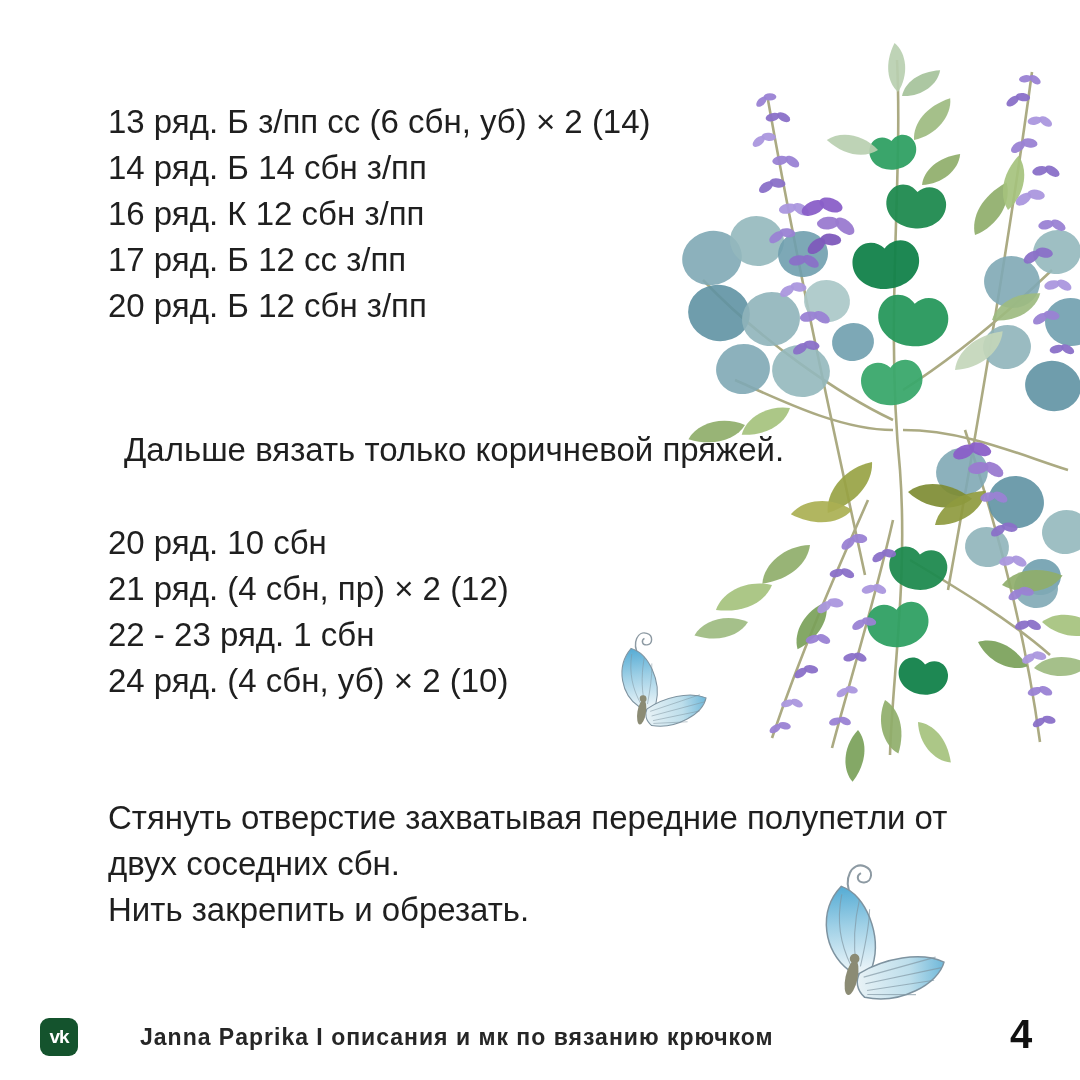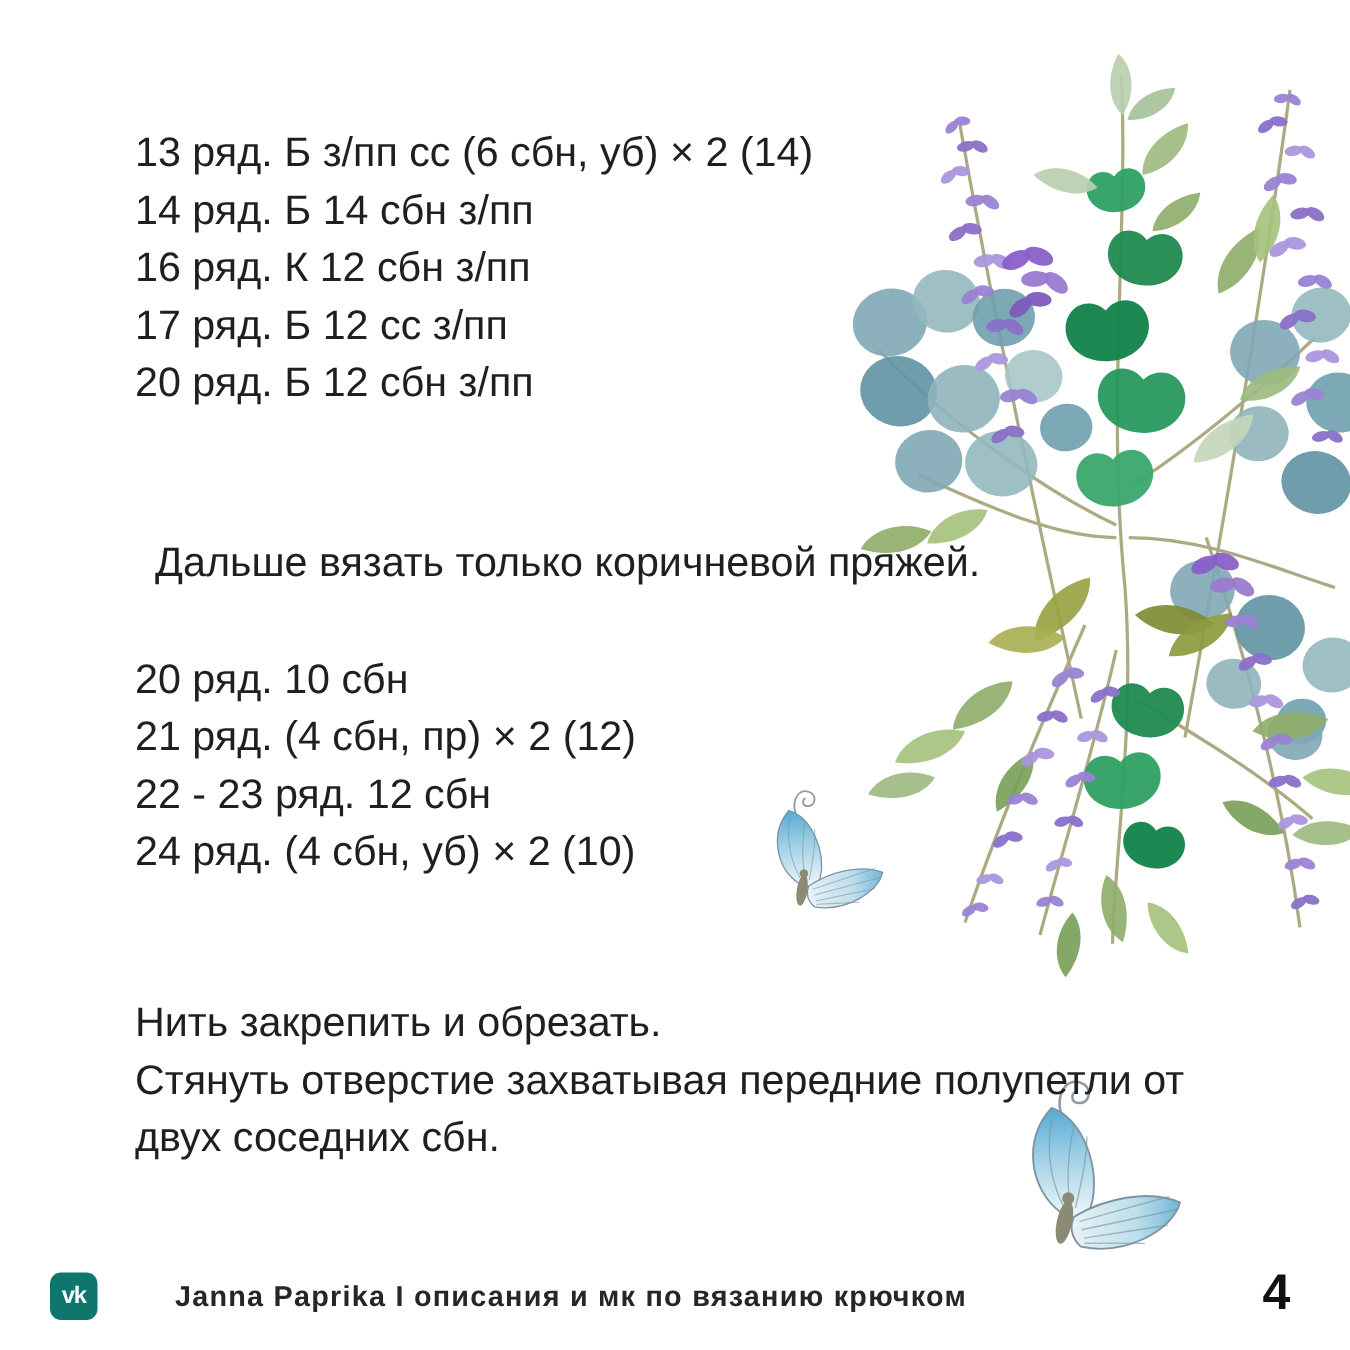--- a/index.html
+++ b/index.html
@@ -210,24 +210,24 @@
   <div>16 ряд. К 12 сбн з/пп</div>
   <div>17 ряд. Б 12 сс з/пп</div>
   <div>20 ряд. Б 12 сбн з/пп</div>
 </div>
 
 <div class="textcol note">Дальше вязать только коричневой пряжей.</div>
 
 <div class="textcol rows rows-2">
   <div>20 ряд. 10 сбн</div>
   <div>21 ряд. (4 сбн, пр) × 2 (12)</div>
-  <div>22 - 23 ряд. 12 сбн</div>
+  <div>22 - 23 ряд. 1 сбн</div>
   <div>24 ряд. (4 сбн, уб) × 2 (10)</div>
 </div>
 
 <div class="textcol finishing">
+  <div>Стянуть отверстие захватывая передние полупетли от двух соседних сбн.</div>
   <div>Нить закрепить и обрезать.</div>
-  <div>Стянуть отверстие захватывая передние полупетли от двух соседних сбн.</div>
 </div>
 
-<div class="footer-icon" style="background:#0f766e;">vk</div>
+<div class="footer-icon" style="background:#14532d;">vk</div>
 <div class="footer-credit">Janna Paprika I описания и мк по вязанию крючком</div>
 <div class="page-number">4</div>
 
 </body></html>

